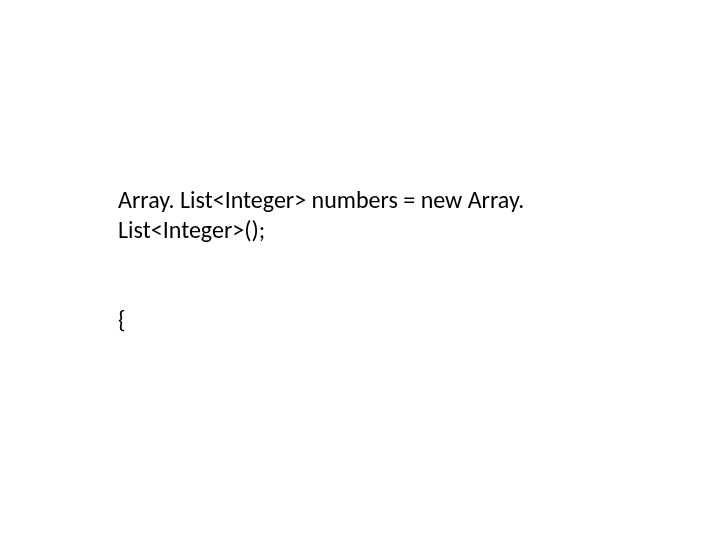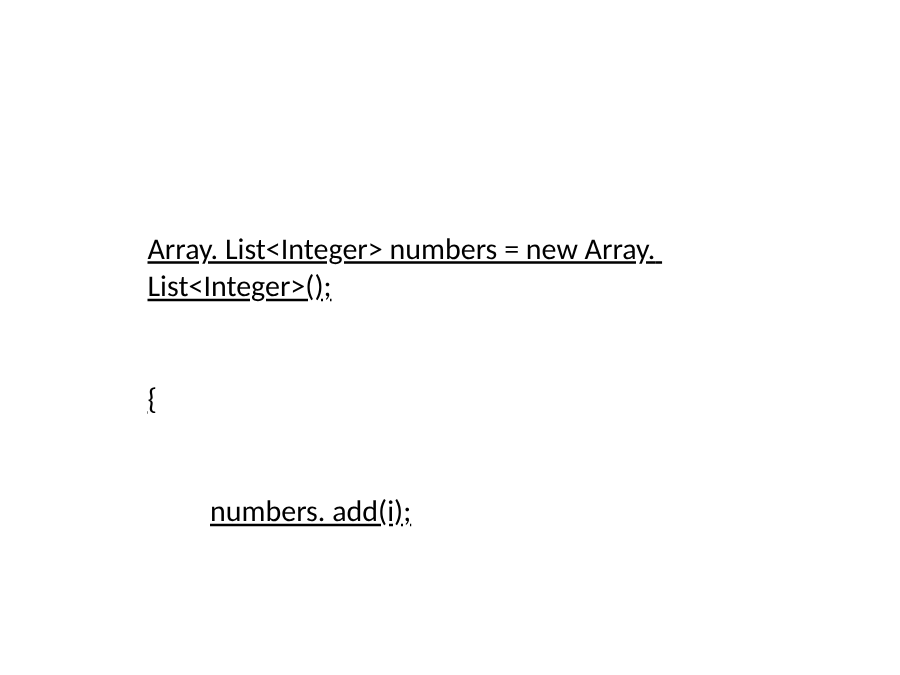--- a/index.html
+++ b/index.html
@@ -18,30 +18,28 @@
     padding-left: 118px;
     padding-right: 100px;
     line-height: 1.25;
   }
   .code-block {
     white-space: pre-wrap;
     word-wrap: break-word;
   }
   .line {
     display: block;
-    text-decoration: underline;
   }
   .indent {
     padding-left: 50px;
   }
 </style>
 </head>
 <body>
 
 <div class="code-block">
   <span class="line">Array. List&lt;Integer&gt; numbers = new Array. List&lt;Integer&gt;();</span>
   <span class="line">{</span>
-  <span class="line indent">numbers. add(i);</span>
   
   
   
   
 </div>
 
 </body></html>

